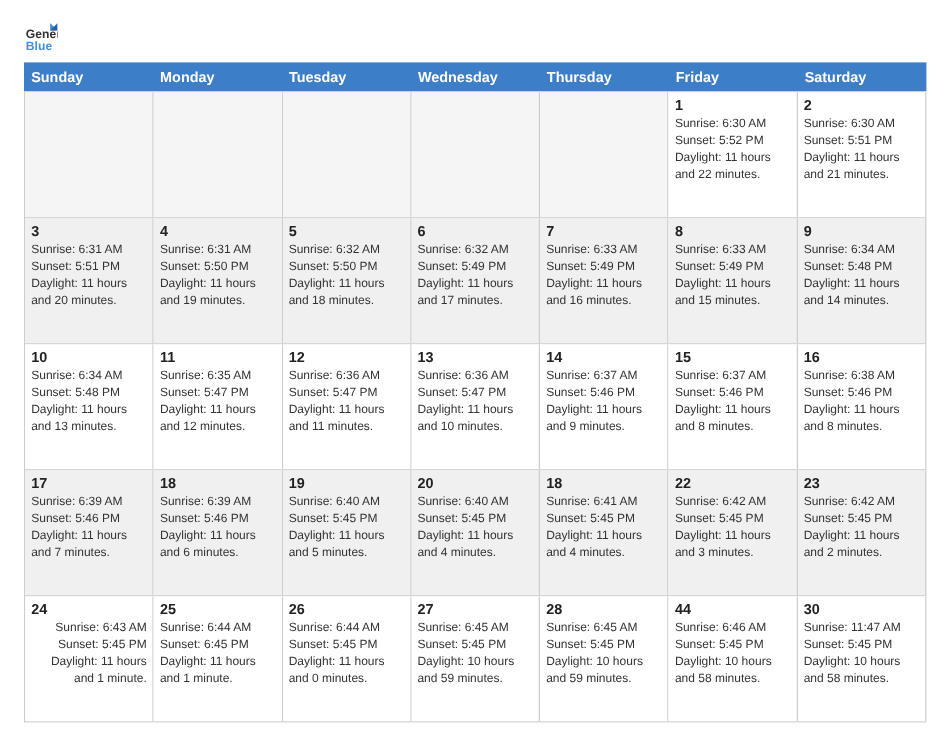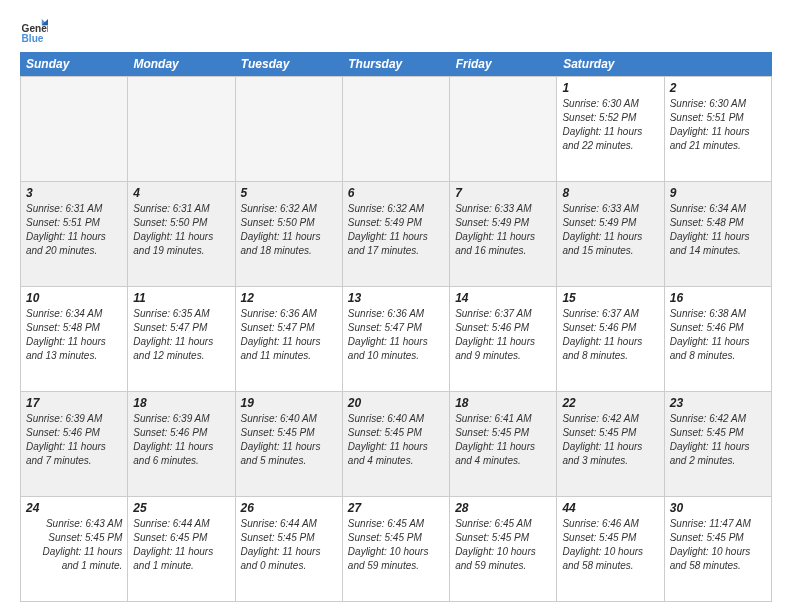--- a/index.html
+++ b/index.html
@@ -42,21 +42,20 @@
       line-height: 1.1;
     }
     .location {
       font-size: 14px;
       color: #555;
     }
     .calendar {
       flex: 1;
       display: flex;
       flex-direction: column;
-      font-style: italic;
     }
     .cal-header-row {
       display: grid;
       grid-template-columns: repeat(7, 1fr);
       background: #3d7ec9;
     }
     .cal-header-cell {
       color: #fff;
       font-size: 12px;
       font-weight: bold;
@@ -128,20 +127,21 @@
       <div class="month-title"></div>
       <div class="location"></div>
     </div>
   </div>
 
   <div class="calendar">
     <div class="cal-header-row" id="cal-header">
         <div class="cal-header-cell">Sunday</div>
         <div class="cal-header-cell">Monday</div>
         <div class="cal-header-cell">Tuesday</div>
+        <div class="cal-header-cell">Wednesday</div>
         <div class="cal-header-cell">Thursday</div>
         <div class="cal-header-cell">Friday</div>
         <div class="cal-header-cell">Saturday</div>
       </div>
     <div class="cal-body" id="cal-body">
         <div class="cal-row">
           <div class="cal-cell empty"></div>
           <div class="cal-cell empty"></div>
           <div class="cal-cell empty"></div>
           <div class="cal-cell empty"></div>

